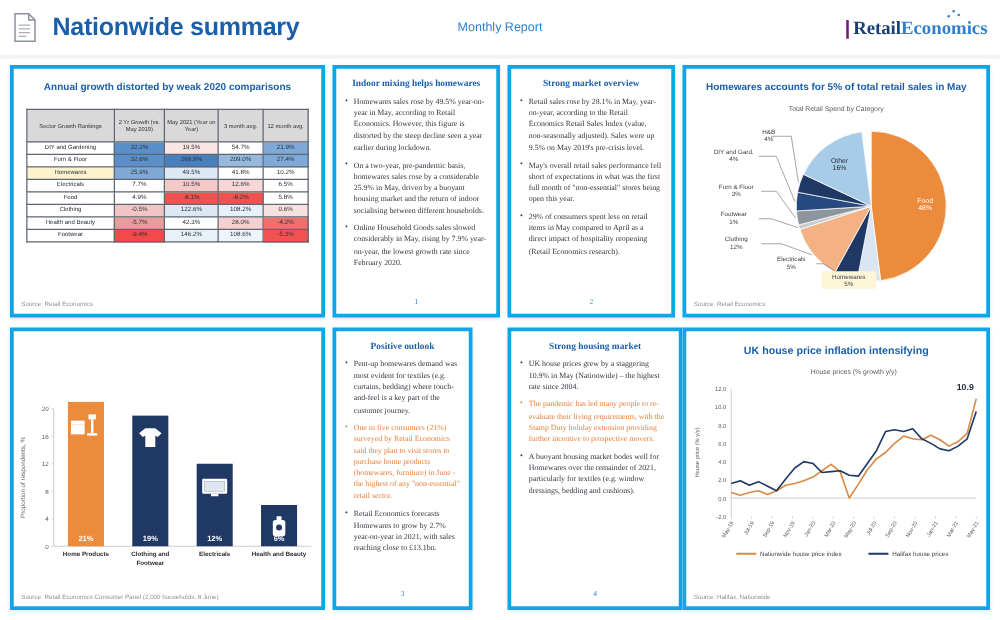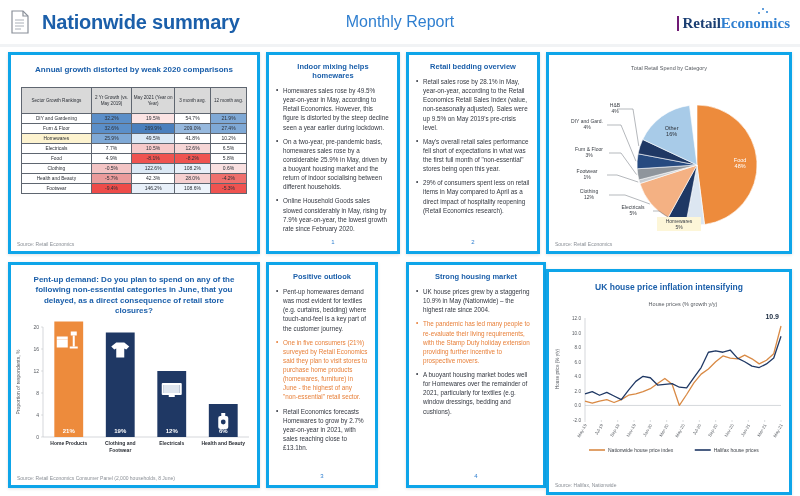--- a/index.html
+++ b/index.html
@@ -17,21 +17,21 @@
     background:#ffffff; display:flex; align-items:center;
   }
   .hdr-doc-icon { margin-left:10px; width:20px; height:24px; position:relative; }
   .hdr-doc-icon svg { display:block; }
   .hdr-title {
     margin-left:12px; color:#1b5faa; font-size:20px; font-weight:bold;
     letter-spacing:-0.2px;
   }
   .hdr-middle {
     position:absolute; left:0; right:0; text-align:center;
-    color:#2f7fd0; font-size:16px;
+    color:#2f7fd0; font-size:10px;
   }
   .hdr-logo {
     position:absolute; right:10px; top:8px; text-align:right;
   }
   .hdr-logo .logo-txt {
     font-family:"Liberation Serif", serif; font-size:15px; font-weight:bold;
     color:#1b3f73; border-left:2px solid #701a75; padding-left:4px; line-height:1;
   }
   .hdr-logo .logo-txt .e { color:#2f7fd0; }
   .hdr-logo .dots { height:8px; position:relative; }
@@ -56,24 +56,24 @@
   }
 
   
   #p-table   { left:8px;   top:52px;  width:252px; height:202px; }
   #p-text1   { left:266px; top:52px;  width:134px; height:202px; }
   #p-text2   { left:406px; top:52px;  width:134px; height:202px; }
   #p-pie     { left:546px; top:52px;  width:246px; height:202px; }
   #p-bar     { left:8px;   top:262px; width:252px; height:226px; }
   #p-text3   { left:266px; top:262px; width:112px; height:226px; }
   #p-text4   { left:406px; top:262px; width:140px; height:226px; }
-  #p-line    { left:546px; top:262px; width:246px; height:226px;margin-top:7px; }
-
-  
-  .tcard { padding:7px 7px 14px 7px; height:100%; position:relative; }
+  #p-line    { left:546px; top:262px; width:246px; height:226px; }
+
+  
+  .tcard { padding:7px 7px 14px 7px; height:100%; position:relative;font-family:Liberation Serif, serif; }
   .tcard h3 {
     color:#1b5faa; font-size:7.5px; text-align:center; margin-bottom:6px; font-weight:bold;
   }
   .tcard ul { list-style:none; }
   .tcard li {
     position:relative; padding-left:7px; margin-bottom:5px;
     font-size:6.3px; line-height:1.45; color:#333740;
   }
   .tcard li:before {
     content:"•"; position:absolute; left:0; top:-1px; font-size:6.5px; color:#333740;
@@ -214,31 +214,32 @@
           <li>Homewares sales rose by 49.5% year-on-year in May, according to Retail Economics. However, this figure is distorted by the steep decline seen a year earlier during lockdown.</li>
           <li>On a two-year, pre-pandemic basis, homewares sales rose by a considerable 25.9% in May, driven by a buoyant housing market and the return of indoor socialising between different households.</li>
           <li>Online Household Goods sales slowed considerably in May, rising by 7.9% year-on-year, the lowest growth rate since February 2020.</li>
         </ul>
       <div class="pageno">1</div>
     </div>
   </div>
 
   <div class="panel" id="p-text2">
     <div class="tcard">
-      <h3>Retail bedding overview</h3>
+      <h3>Strong market overview</h3>
       <ul id="ul-t2">
           <li>Retail sales rose by 28.1% in May, year-on-year, according to the Retail Economics Retail Sales Index (value, non-seasonally adjusted). Sales were up 9.5% on May 2019's pre-crisis level.</li>
           <li>May's overall retail sales performance fell short of expectations in what was the first full month of "non-essential" stores being open this year.</li>
           <li>29% of consumers spent less on retail items in May compared to April as a direct impact of hospitality reopening (Retail Economics research).</li>
         </ul>
       <div class="pageno">2</div>
     </div>
   </div>
 
   <div class="panel" id="p-pie">
+    <div class="panel-title" style="margin-top:10px;">Homewares accounts for 5% of total retail sales in May</div>
     <div class="chart-sub" style="margin-top:10px;">Total Retail Spend by Category</div>
     <div id="pie-area" style="position:absolute;left:0;top:38px;width:246px;height:140px;"><svg width="246" height="145">
           <path d="M148,72 L148,12 A60,60 0 0,1 155.51999401385828,131.52688207886865 Z" fill="#ed8b3c" stroke="#ffffff" stroke-width="0.6"></path>
           <path d="M148,72 L155.51999401385828,131.52688207886865 A60,60 0 0,1 136.75712112485652,130.93723504372133 Z" fill="#dce6f1" stroke="#ffffff" stroke-width="0.6"></path>
           <path d="M148,72 L136.75712112485652,130.93723504372133 A60,60 0 0,1 119.0947795538971,124.57840080263182 Z" fill="#1f3864" stroke="#ffffff" stroke-width="0.6"></path>
           <path d="M148,72 L119.0947795538971,124.57840080263182 A60,60 0 0,1 90.9366090222908,90.54101966249688 Z" fill="#f4b183" stroke="#ffffff" stroke-width="0.6"></path>
           <path d="M148,72 L90.9366090222908,90.54101966249688 A60,60 0 0,1 89.88501033228215,86.92139322989134 Z" fill="#c9ccd0" stroke="#ffffff" stroke-width="0.6"></path>
           <path d="M148,72 L89.88501033228215,86.92139322989134 A60,60 0 0,1 88.11839629430371,75.76743117175884 Z" fill="#8f959c" stroke="#ffffff" stroke-width="0.6"></path>
           <path d="M148,72 L88.11839629430371,75.76743117175884 A60,60 0 0,1 89.06276495627867,60.75712112485657 Z" fill="#264a80" stroke="#ffffff" stroke-width="0.6"></path>
           <path d="M148,72 L89.06276495627867,60.75712112485657 A60,60 0 0,1 93.71037685203882,46.45324250609566 Z" fill="#1f3864" stroke="#ffffff" stroke-width="0.6"></path>
@@ -258,21 +259,20 @@
           <polyline points="127.26923928098819,129.5819030599986 110,118 104,118" fill="none" stroke="#6b7078" stroke-width="0.5"></polyline>
           <text x="84" y="116" text-anchor="middle" font-size="5" fill="#3c4047" font-family="&quot;Liberation Sans&quot;, sans-serif"><tspan x="84">Electricals</tspan><tspan x="84" dy="6">5%</tspan></text>
           <polyline points="146.07766154441856,133.16980149438277 140,132 150,132" fill="none" stroke="#6b7078" stroke-width="0.5"></polyline>
           <rect x="108" y="124" width="44" height="14" fill="#fdf6d8"></rect>
           <text x="130" y="130" text-anchor="middle" font-size="5" fill="#3c4047" font-family="&quot;Liberation Sans&quot;, sans-serif"><tspan x="130">Homewares</tspan><tspan x="130" dy="6">5%</tspan></text>
         </svg></div>
     <div class="src">Source: Retail Economics</div>
   </div>
 
   <div class="panel" id="p-bar">
-    <div class="panel-title" style="margin:10px 14px 0 14px;">Pent-up demand: Do you plan to spend on any of the following non-essential categories in June, that you delayed, as a direct consequence of retail store closures?</div>
     <div id="bar-area" style="position:absolute;left:0;top:56px;width:252px;height:150px;"><svg width="252" height="150">
           <text x="28" y="118" text-anchor="end" font-size="5" fill="#55595f" font-family="&quot;Liberation Sans&quot;, sans-serif">0</text>
           <line x1="30" x2="32" y1="116" y2="116" stroke="#b9bdc2" stroke-width="0.5"></line>
           <text x="28" y="96" text-anchor="end" font-size="5" fill="#55595f" font-family="&quot;Liberation Sans&quot;, sans-serif">4</text>
           <line x1="30" x2="32" y1="94" y2="94" stroke="#b9bdc2" stroke-width="0.5"></line>
           <text x="28" y="74" text-anchor="end" font-size="5" fill="#55595f" font-family="&quot;Liberation Sans&quot;, sans-serif">8</text>
           <line x1="30" x2="32" y1="72" y2="72" stroke="#b9bdc2" stroke-width="0.5"></line>
           <text x="28" y="52" text-anchor="end" font-size="5" fill="#55595f" font-family="&quot;Liberation Sans&quot;, sans-serif">12</text>
           <line x1="30" x2="32" y1="50" y2="50" stroke="#b9bdc2" stroke-width="0.5"></line>
           <text x="28" y="30" text-anchor="end" font-size="5" fill="#55595f" font-family="&quot;Liberation Sans&quot;, sans-serif">16</text>

